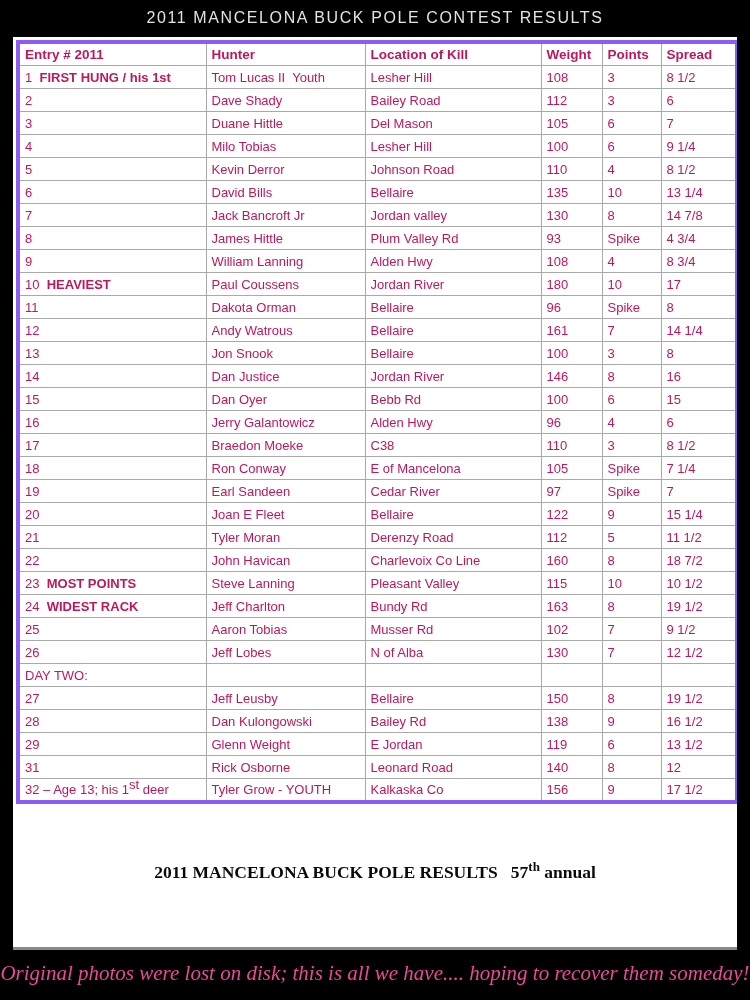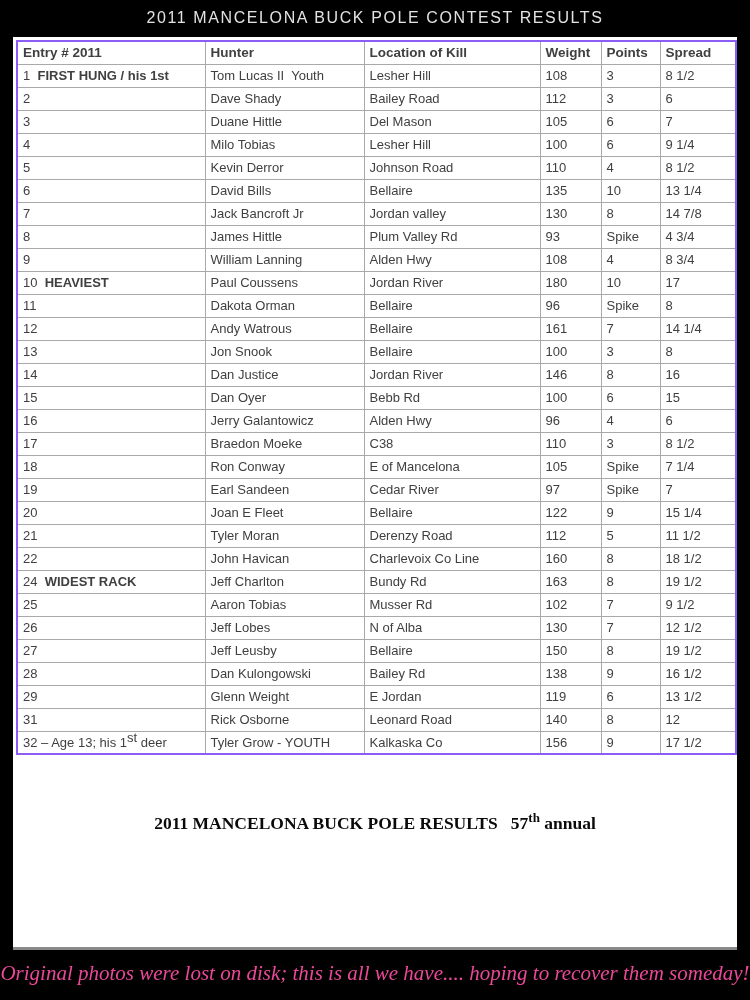--- a/index.html
+++ b/index.html
@@ -20,22 +20,22 @@
     flex:0 0 913px; height:913px;
     margin:0 13px; background:#fff;
     padding:3px 2px 0 2px;
     border-bottom:3px solid #8a8a8a;
     overflow:hidden;
   }
   table.results {
     border-collapse:collapse; table-layout:fixed;
     width:719px; margin-left:1px;
     font-family:"Liberation Sans", sans-serif;
-    font-size:13px; color:#404040;
-    border:2px solid #8b5cf6;
+    font-size:13px; color:#be185d;
+    border:4px solid #8b5cf6;
   }
   .results th, .results td {
     border:1px solid #a9a9a9;
     padding:3px 5px 2px 5px;
     text-align:left; vertical-align:middle;
     height:23px; line-height:16px;
     white-space:pre-wrap; overflow:hidden;
   }
   .results th { font-weight:bold; font-size:13.5px; }
   .results .award { font-weight:bold; }
@@ -253,21 +253,29 @@
             <td>112</td>
             <td>5</td>
             <td>11 1/2</td>
           </tr>
           <tr>
             <td>22</td>
             <td>John Havican</td>
             <td>Charlevoix Co Line</td>
             <td>160</td>
             <td>8</td>
-            <td>18 1/2</td>
+            <td>18 7/2</td>
+          </tr>
+          <tr>
+            <td><span>23</span>&nbsp; <b class="award">MOST POINTS</b></td>
+            <td>Steve Lanning</td>
+            <td>Pleasant Valley</td>
+            <td>115</td>
+            <td>10</td>
+            <td>10 1/2</td>
           </tr>
           <tr>
             <td><span>24</span>&nbsp; <b class="award">WIDEST RACK</b></td>
             <td>Jeff Charlton</td>
             <td>Bundy Rd</td>
             <td>163</td>
             <td>8</td>
             <td>19 1/2</td>
           </tr>
           <tr>
@@ -278,20 +286,28 @@
             <td>7</td>
             <td>9 1/2</td>
           </tr>
           <tr>
             <td>26</td>
             <td>Jeff Lobes</td>
             <td>N of Alba</td>
             <td>130</td>
             <td>7</td>
             <td>12 1/2</td>
+          </tr>
+          <tr>
+            <td>DAY TWO:</td>
+            <td></td>
+            <td></td>
+            <td></td>
+            <td></td>
+            <td></td>
           </tr>
           <tr>
             <td>27</td>
             <td>Jeff Leusby</td>
             <td>Bellaire</td>
             <td>150</td>
             <td>8</td>
             <td>19 1/2</td>
           </tr>
           <tr>

